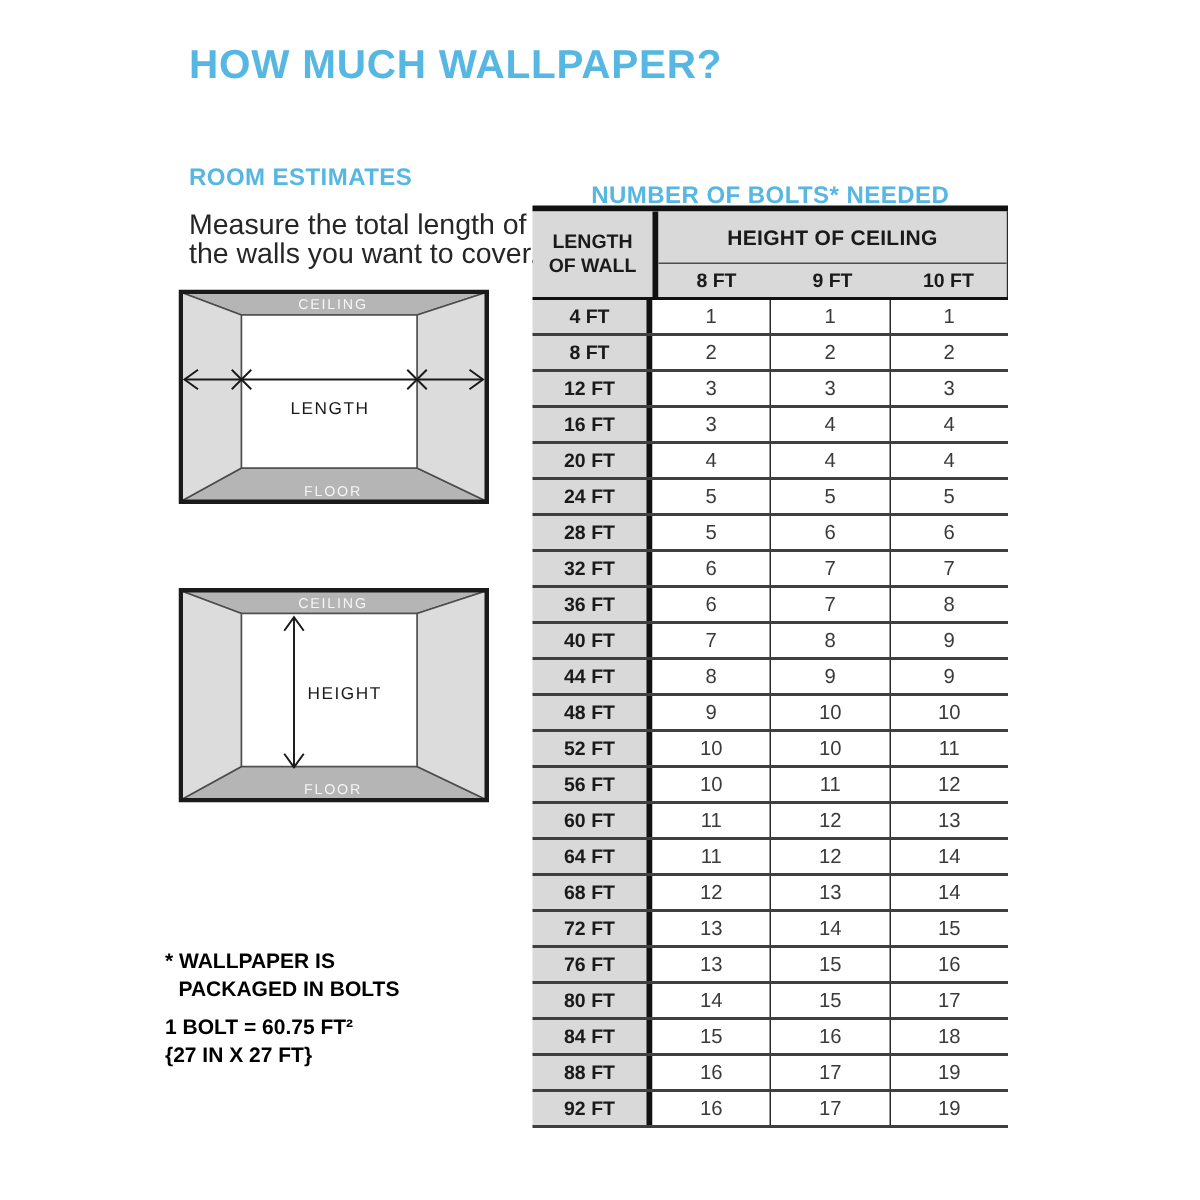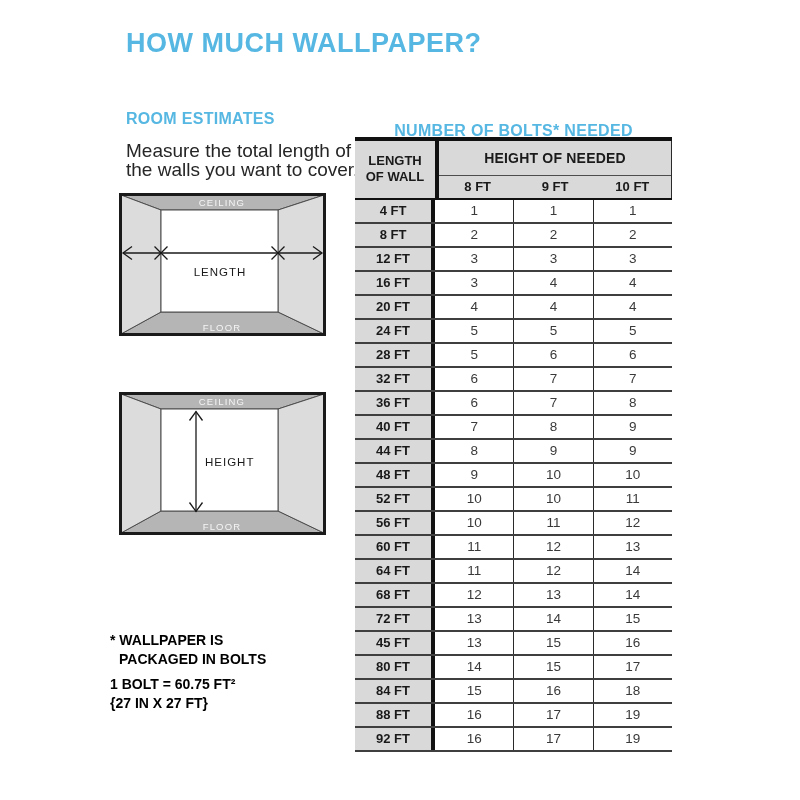--- a/index.html
+++ b/index.html
@@ -125,21 +125,21 @@
   <div id="bolt-size" class="abs note">1 BOLT = 60.75 FT²
 {27 IN X 27 FT}</div>
 
   <div id="bolts-heading" class="abs section-heading accent">NUMBER OF BOLTS* NEEDED</div>
 
   <div id="bolts-table" class="abs">
     <div id="table-header">
       <div id="col1-header">LENGTH
 OF WALL</div>
       <div id="data-header">
-        <div id="group-header">HEIGHT OF NEEDED</div>
+        <div id="group-header">HEIGHT OF CEILING</div>
         <div id="sub-headers">
           <div class="sub-h">8 FT</div>
           <div class="sub-h">9 FT</div>
           <div class="sub-h">10 FT</div>
         </div>
       </div>
     </div>
     <div id="table-body">
         <div class="trow">
           <div class="cell wall">4 FT</div>
@@ -243,21 +243,21 @@
           <div class="cell val sep">13</div>
           <div class="cell val">14</div>
         </div>
         <div class="trow">
           <div class="cell wall">72 FT</div>
           <div class="cell val sep">13</div>
           <div class="cell val sep">14</div>
           <div class="cell val">15</div>
         </div>
         <div class="trow">
-          <div class="cell wall">45 FT</div>
+          <div class="cell wall">76 FT</div>
           <div class="cell val sep">13</div>
           <div class="cell val sep">15</div>
           <div class="cell val">16</div>
         </div>
         <div class="trow">
           <div class="cell wall">80 FT</div>
           <div class="cell val sep">14</div>
           <div class="cell val sep">15</div>
           <div class="cell val">17</div>
         </div>

